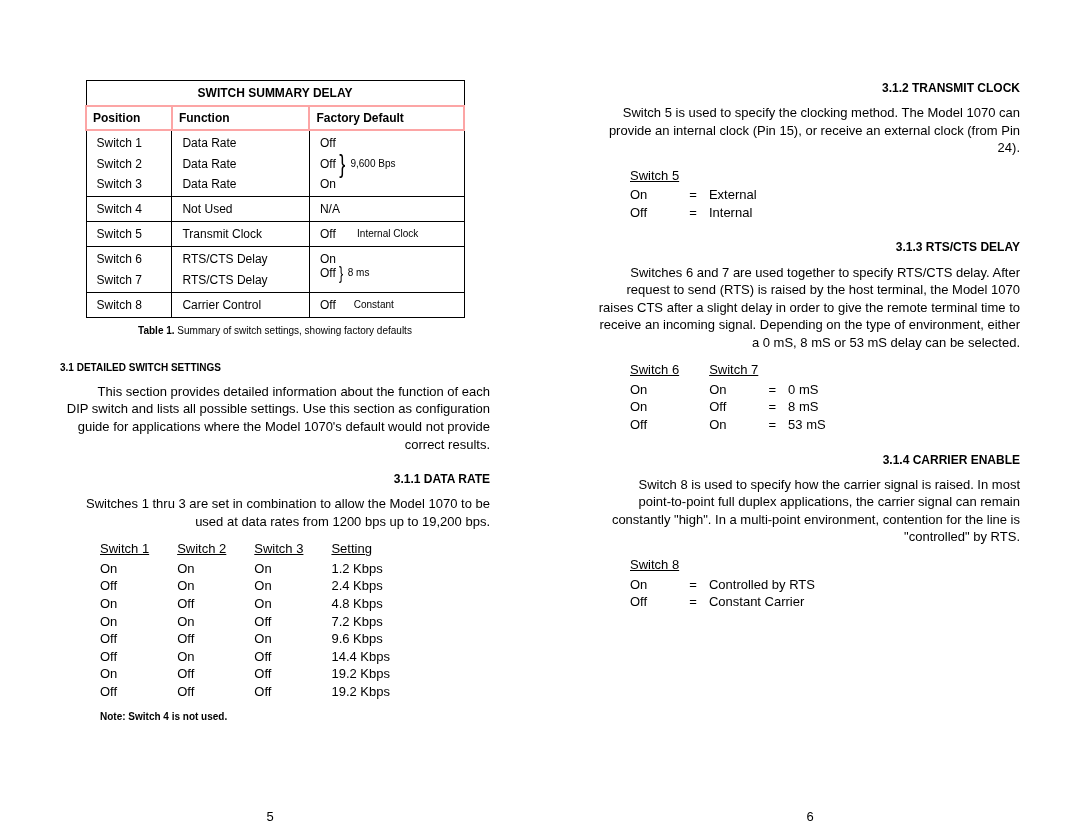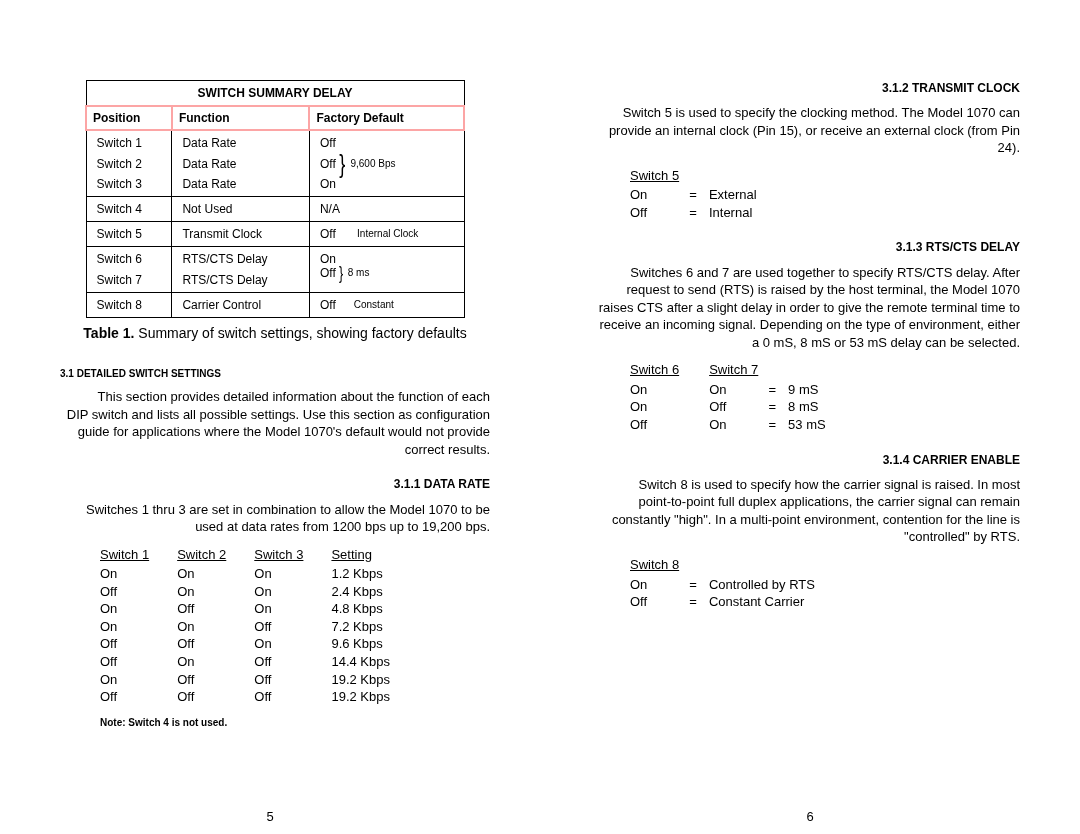--- a/index.html
+++ b/index.html
@@ -81,21 +81,21 @@
   .brace2 {
     font-size: 18px;
     line-height: 0;
     display: inline-block;
     transform: scaleX(0.7);
     margin-left: -2px;
   }
 
   .caption {
     text-align: center;
-    font-size: 14px;
+    font-size: 10px;
     margin-bottom: 24px;
   }
   .caption b { font-weight: bold; }
 
   h2.sec {
     font-size: 10px;
     font-weight: bold;
     margin: 20px 0 8px 0;
   }
   h3.sub {
@@ -331,21 +331,21 @@
     <table class="small">
       <tbody>
           <tr>
         <th>Switch 6</th>
         <th colspan="3">Switch 7</th>
       </tr>
       <tr>
             <td>On</td>
             <td>On</td>
             <td class="eq">=</td>
-            <td>9 mS</td>
+            <td>0 mS</td>
           </tr>
       <tr>
             <td>On</td>
             <td>Off</td>
             <td class="eq">=</td>
             <td>8 mS</td>
           </tr>
       <tr>
             <td>Off</td>
             <td>On</td>

